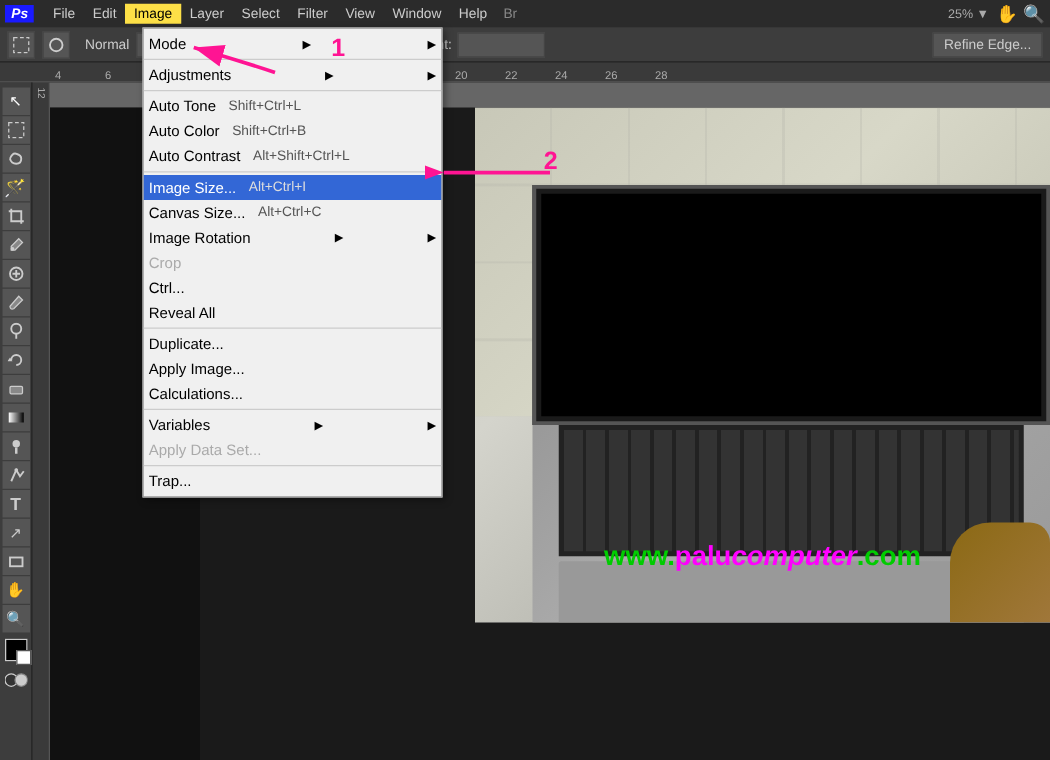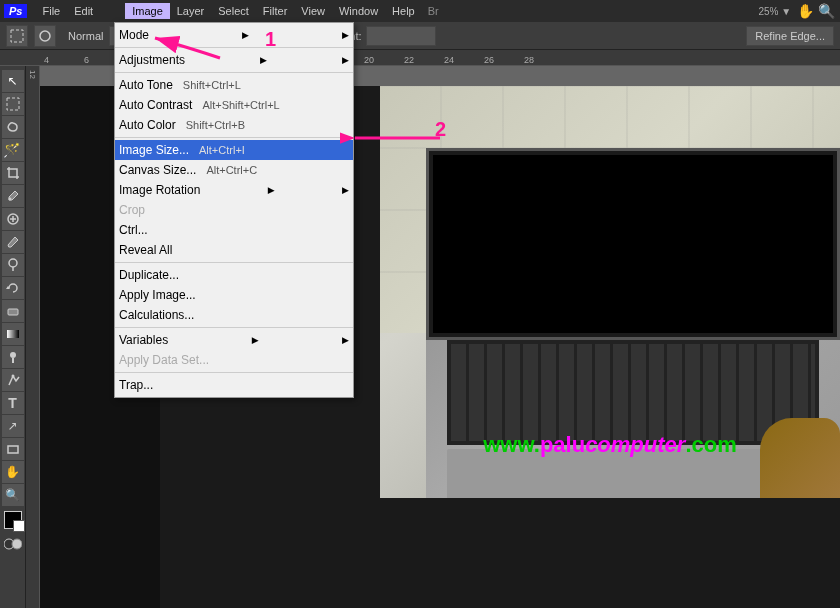--- a/index.html
+++ b/index.html
@@ -28,23 +28,22 @@
     }
     .menu-item {
       padding: 2px 7px;
       cursor: pointer;
       color: #ccc;
     }
     .menu-item:hover, .menu-item.active {
       background: #4a4a4a;
     }
     .menu-item.active {
-      background: #c4b5fd;
+      background: #fde047;
       color: #000;
-      margin-left: 25px;
     }
 
     
     #options-bar {
       background: #3d3d3d;
       height: 28px;
       display: flex;
       align-items: center;
       padding: 0 6px;
       border-bottom: 1px solid #222;
@@ -483,26 +482,26 @@
       <span style="margin-left:auto;font-size:9px;">▶</span>
     </div>
   </div>
 
   <div class="menu-section">
     <div class="dropdown-item">
       <span>Auto Tone</span>
       <span class="shortcut">Shift+Ctrl+L</span>
     </div>
     <div class="dropdown-item">
+      <span>Auto Color</span>
+      <span class="shortcut">Shift+Ctrl+B</span>
+    </div>
+    <div class="dropdown-item">
       <span>Auto Contrast</span>
       <span class="shortcut">Alt+Shift+Ctrl+L</span>
-    </div>
-    <div class="dropdown-item">
-      <span>Auto Color</span>
-      <span class="shortcut">Shift+Ctrl+B</span>
     </div>
   </div>
 
   <div class="menu-section">
     <div class="dropdown-item highlighted">
       <span>Image Size...</span>
       <span class="shortcut" style="color:#ddd;">Alt+Ctrl+I</span>
     </div>
     <div class="dropdown-item">
       <span>Canvas Size...</span>

